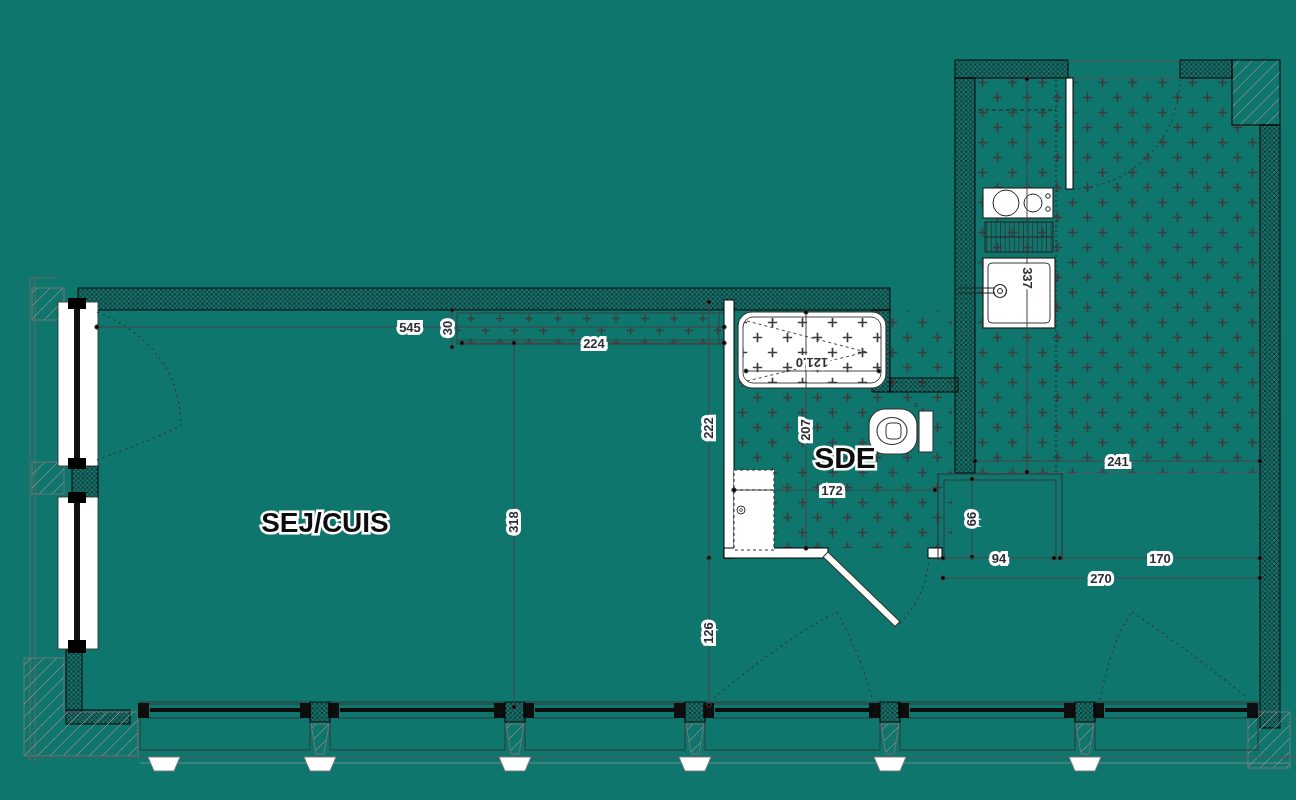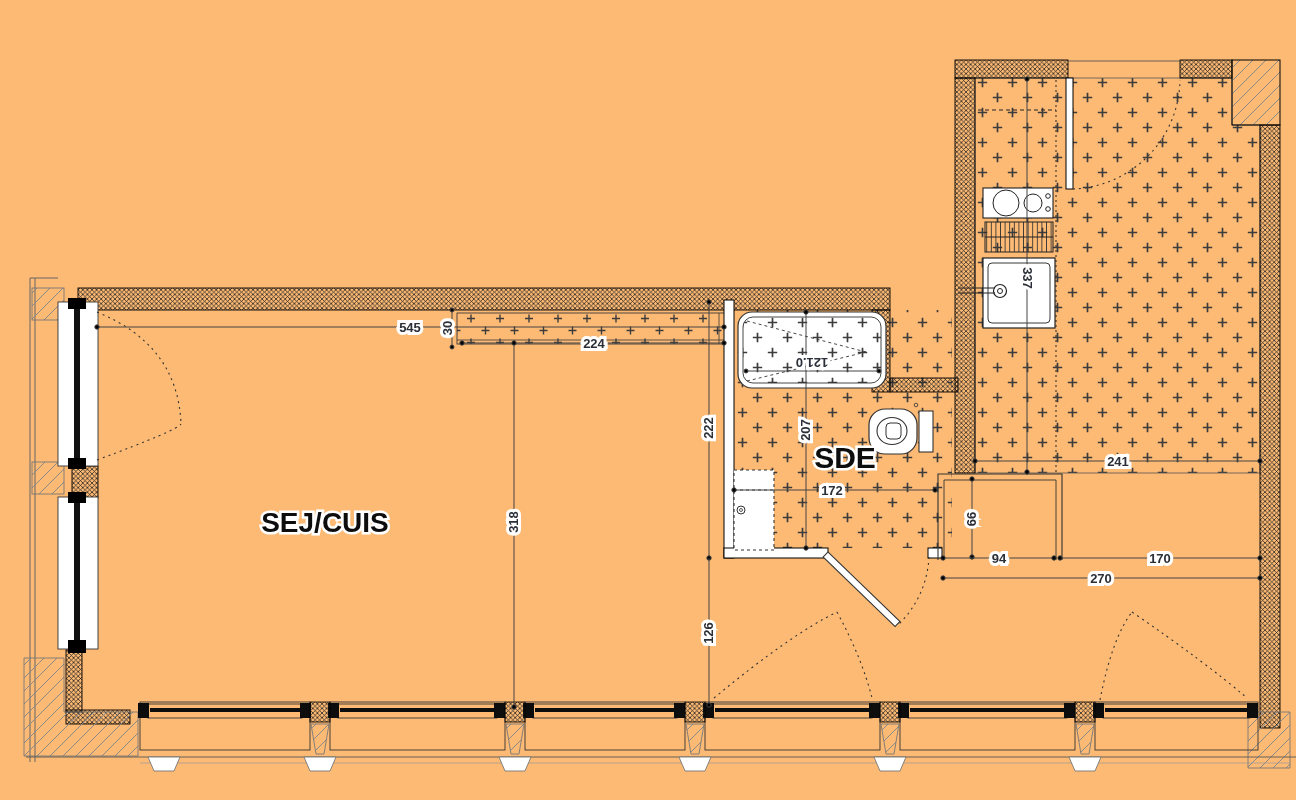--- a/index.html
+++ b/index.html
@@ -1,16 +1,16 @@
 <!DOCTYPE html>
 <html><head>
 <meta charset="utf-8">
 <style>
   html,body{margin:0;padding:0;background:#fff;}
-  .stage{position:relative;width:1296px;height:800px;background:#fdba74;overflow:hidden;
+  .stage{position:relative;width:1296px;height:800px;background:#0f766e;overflow:hidden;
          font-family:"Liberation Sans", sans-serif;}
   svg text{font-family:"Liberation Sans", sans-serif;}
   .dim-text{font-size:13px;font-weight:bold;fill:#2b2f38;paint-order:stroke;stroke:#fff;stroke-width:6px;}
   .room-text{font-weight:bold;fill:#0d0d0d;paint-order:stroke;stroke:#fff;stroke-width:5px;}
 </style>
 </head>
 <body>
 
 <div class="stage">
 <svg width="1296" height="800" viewBox="0 0 1296 800">

